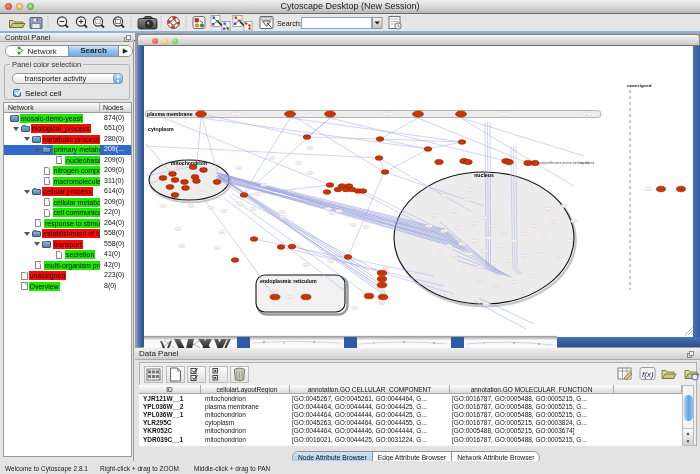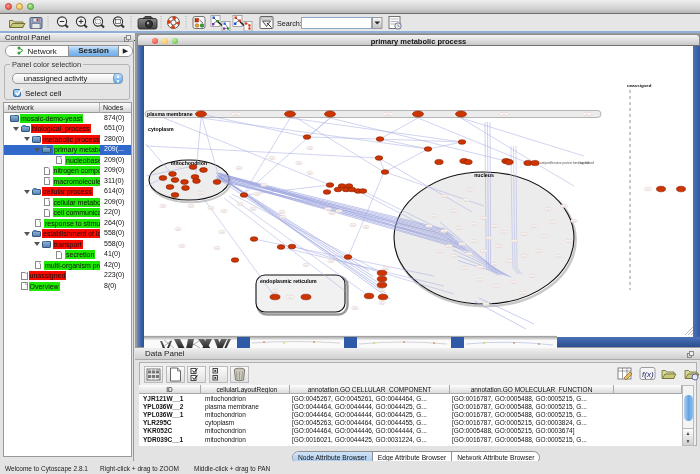--- a/index.html
+++ b/index.html
@@ -47,21 +47,21 @@
 #wtitle{left:137px;top:34px;width:563px;height:12px;background:linear-gradient(#f4f4f4,#c9c9c9);border:1px solid #8a8a8a;border-bottom:1px solid #707070;border-radius:4px 4px 0 0}
 #wtitle .t{position:absolute;left:0;right:0;top:1.5px;text-align:center;font-size:7.5px;font-weight:bold;color:#111}
 .wlight{position:absolute;top:3px;width:5.5px;height:5.5px;border-radius:50%}
 #wleft{left:137px;top:46px;width:7px;height:301px;background:linear-gradient(90deg,#6b8cc0,#3a62a8 60%,#2c4f8e)}
 #wright{left:693px;top:46px;width:7px;height:301px;background:linear-gradient(90deg,#4a72b8,#35599c)}
 #wbottomR{left:557px;top:337px;width:143px;height:10px;background:linear-gradient(#4a72b8,#2c4f8e)}
 #canvas{left:144px;top:46px;width:549px;height:291px;background:#fff;overflow:hidden}
 #bstrip{left:144px;top:335px;width:413px;height:13px;background:#f5f5f5;overflow:hidden}
 
 #dp{left:135px;top:348px;width:565px;height:113px;background:#e3e3e3}
-#dphead{left:135px;top:348px;width:565px;height:12px;background:linear-gradient(#f0f0f0,#cfcfcf);border-bottom:1px solid #aaa;font-size:8px;color:#222;padding-left:10px;line-height:12px}
+#dphead{left:135px;top:348px;width:565px;height:12px;background:linear-gradient(#f0f0f0,#cfcfcf);border-bottom:1px solid #aaa;font-size:8px;color:#222;padding-left:4px;line-height:12px}
 #dpinner{left:139px;top:362px;width:558px;height:84px;background:#eee;border:1px solid #b0b0b0}
 .dbtn{position:absolute;top:366px;width:19px;height:17px;background:linear-gradient(#fafafa,#e0e0e0);border:1px solid #bbb}
 
 #dtable{left:139px;top:385px;width:543px;height:61px;background:#fff;font-size:6.5px}
 .th{position:absolute;top:0;height:9px;background:linear-gradient(#fdfdfd,#dcdcdc);border-right:1px solid #aaa;border-bottom:1px solid #aaa;text-align:center;color:#111;line-height:9px;overflow:hidden}
 .td{position:absolute;height:8px;line-height:8px;color:#111;white-space:nowrap;overflow:hidden}
 #vsb{left:682px;top:385px;width:12px;height:61px;background:#f4f4f4;border:1px solid #bbb}
 #vsbthumb{left:683.5px;top:395px;width:9px;height:26px;border-radius:5px;background:linear-gradient(90deg,#b4d4f2,#66a3e0 50%,#8cc0ee)}
 #vsbbtns{left:682px;top:428px;width:12px;height:18px;background:linear-gradient(#fdfdfd,#d0d0d0);border:1px solid #bbb;font-size:5px;color:#444;text-align:center;line-height:8px}
 
@@ -70,20 +70,21 @@
 #btabs .b1{background:linear-gradient(#cfe2f6,#a8ccf0);border-right:1px solid #909090;border-radius:7px 0 0 7px}
 #btabs .b2{border-right:1px solid #909090}
 #status{left:0;top:461px;width:700px;height:13px;background:#e3e3e3;font-size:6.5px;color:#222}
 #status span{position:absolute;top:4px}
 </style></head>
 <body>
 <div class="abs" id="titlebar">
     <div class="light" style="left:5px;background:radial-gradient(circle at 35% 30%,#ff9a8a,#e8402f);border:0.5px solid #c13a2d"></div>
     <div class="light" style="left:16px;background:radial-gradient(circle at 35% 30%,#ffe9a8,#f6b730);border:0.5px solid #c78e2d"></div>
     <div class="light" style="left:27px;background:radial-gradient(circle at 35% 30%,#c0f0a0,#57ba3a);border:0.5px solid #4e9a30"></div>
+    <div class="t">Cytoscape Desktop (New Session)</div>
   </div>
 <div class="abs" id="toolbar"><svg width="700" height="17" id="tbsvg">
       <defs>
         <linearGradient id="gcam" x1="0" y1="0" x2="0" y2="1">
           <stop offset="0" stop-color="#888"></stop>
           <stop offset="1" stop-color="#444"></stop>
         </linearGradient>
         <linearGradient id="gbtn" x1="0" y1="0" x2="0" y2="1">
           <stop offset="0" stop-color="#f8f8f8"></stop>
           <stop offset="1" stop-color="#c0c0c0"></stop>
@@ -169,26 +170,26 @@
 <div class="abs" id="cphead">Control Panel<svg class="abs" style="right:3px;top:1.5px" width="7" height="7">
       <rect x="0.5" y="2.5" width="4" height="4" fill="none" stroke="#777" stroke-width="0.8"></rect>
       <rect x="2.5" y="0.5" width="4" height="4" fill="#eee" stroke="#777" stroke-width="0.8"></rect>
     </svg></div>
 <div class="abs" id="cptabs">
     <div class="seg segN"><svg width="8" height="9" style="vertical-align:-1px">
         <circle cx="2" cy="2" r="1.5" fill="#3a9a3a"></circle>
         <circle cx="2" cy="7" r="1.5" fill="#3a9a3a"></circle>
         <path d="M2 2 L6 4.5 L2 7" stroke="#3a9a3a" fill="none"></path>
       </svg> Network</div>
-    <div class="seg segM">Session</div>
+    <div class="seg segM">Search</div>
     <div class="seg segA">▶</div>
   </div>
 <div class="abs" id="groupbox"></div>
 <div class="abs" id="grouplbl">Panel color selection</div>
-<div class="abs" id="combo">unassigned activity</div>
+<div class="abs" id="combo">transporter activity</div>
 <div class="abs" id="comboarr">▲<br>▼</div>
 <div class="abs" id="cbx">
     <svg width="11" height="11" style="position:absolute;left:-1px;top:-3px">
       <path d="M2.5 5.5 L4.5 8 L9 1.5" stroke="#fff" stroke-width="1.6" fill="none"></path>
     </svg>
   </div>
 <div class="abs" id="cbxlbl">Select cell</div>
 <div class="abs" id="tree">
 <div id="treehead">
       <span class="h1">Network</span>
@@ -286,21 +287,20 @@
       <span class="lbl g" style="left:24.5px;max-width:71.5px;overflow:hidden">Overview</span>
       <span class="val">8(0)</span>
     </div>
 </div>
 
 <div class="abs" id="desktop"></div>
 <div class="abs" id="wtitle">
     <div class="wlight" style="left:14px;background:radial-gradient(circle at 35% 30%,#ff9a8a,#e8402f)"></div>
     <div class="wlight" style="left:24px;background:radial-gradient(circle at 35% 30%,#ffe9a8,#f6b730)"></div>
     <div class="wlight" style="left:34px;background:radial-gradient(circle at 35% 30%,#c0f0a0,#57ba3a)"></div>
-    <div class="t">primary metabolic process</div>
   </div>
 <div class="abs" id="wleft"></div>
 <div class="abs" id="wright"></div>
 <div class="abs" id="wbottomR"></div>
 <div class="abs" id="canvas"><svg width="549" height="291" id="net">
       <rect x="1" y="64.5" width="456" height="7" rx="3.5" fill="#ececec" stroke="#999" stroke-width="0.7"></rect>
       <text x="4" y="85" font-size="5.2" font-weight="bold" fill="#000">cytoplasm</text>
       <ellipse cx="46.3" cy="136" rx="40.2" ry="20.2" fill="none" stroke="#00000038" stroke-width="2"></ellipse>
       <ellipse cx="45" cy="134" rx="40" ry="20" fill="#ededed" stroke="#111" stroke-width="1.1"></ellipse>
       <ellipse cx="341.5" cy="194" rx="90.2" ry="66.2" fill="none" stroke="#00000038" stroke-width="2.4"></ellipse>

